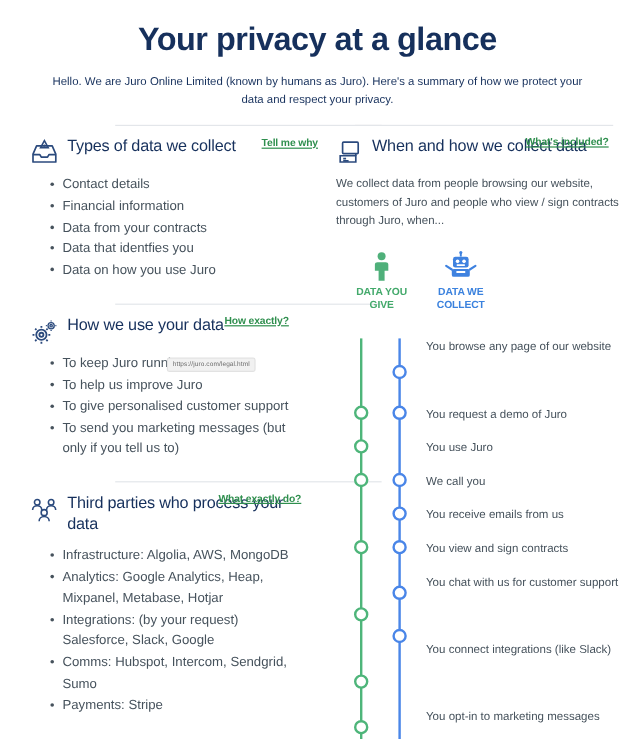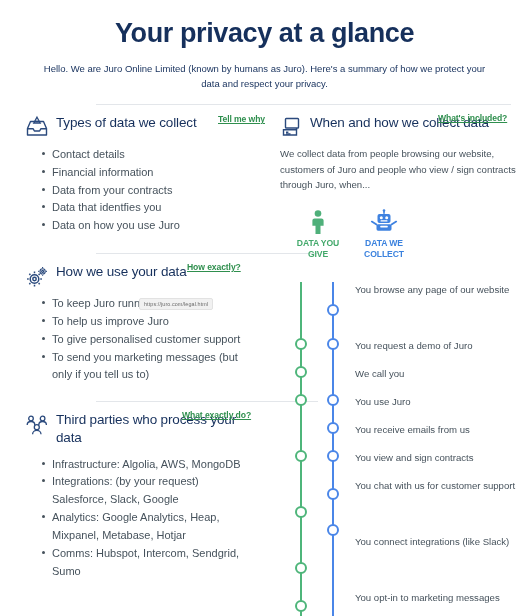--- a/index.html
+++ b/index.html
@@ -258,23 +258,24 @@
                 <circle cx="12.8" cy="15.2" r="2.5"></circle>
                 <path d="M8.6 22.3c0-2.3 1.9-3.9 4.2-3.9s4.2 1.6 4.2 3.9"></path>
               </g>
             </svg>
           </span>
           <span class="sec-title">Third parties who process your data</span>
           <a class="sec-link" style="left:160px; top:0px;" href="#">What exactly do?</a>
         </div>
         <ul class="bullets" style="margin-top:9px;">
           <li>Infrastructure: Algolia, AWS, MongoDB</li>
+          <li>Analytics: Google Analytics, Heap, Mixpanel, Metabase, Hotjar</li>
           <li>Integrations: (by your request) Salesforce, Slack, Google</li>
-          <li>Analytics: Google Analytics, Heap, Mixpanel, Metabase, Hotjar</li>
           <li>Comms: Hubspot, Intercom, Sendgrid, Sumo</li>
+          <li>Payments: Stripe</li>
         </ul>
       </div>
     </div>
 
     <div class="col-right">
       <div class="rule"></div>
       <div class="section">
         <div class="sec-head">
           <span class="sec-icon">
             <svg width="26" height="26" viewBox="0 0 26 26">
@@ -338,22 +339,22 @@
     <div class="tl-dot blue" style="top:56px"></div>
     <div class="tl-dot blue" style="top:112px"></div>
     <div class="tl-dot blue" style="top:140px"></div>
     <div class="tl-dot blue" style="top:168px"></div>
     <div class="tl-dot blue" style="top:206px"></div>
     <div class="tl-dot blue" style="top:242px"></div>
 
     <div class="tl-events">
       <div class="tl-event" style="height:56px">You browse any page of our website</div>
       <div class="tl-event" style="height:28px">You request a demo of Juro</div>
+      <div class="tl-event" style="height:28px">You use Juro</div>
       <div class="tl-event" style="height:28px">We call you</div>
-      <div class="tl-event" style="height:28px">You use Juro</div>
       <div class="tl-event" style="height:28px">You receive emails from us</div>
       <div class="tl-event" style="height:28px">You view and sign contracts</div>
       <div class="tl-event" style="height:56px">You chat with us for customer support</div>
       <div class="tl-event" style="height:56px">You connect integrations (like Slack)</div>
       <div class="tl-event" style="height:56px">You opt-in to marketing messages</div>
     </div>
   </div>
 
   <div class="status-url">https://juro.com/legal.html</div>
 

